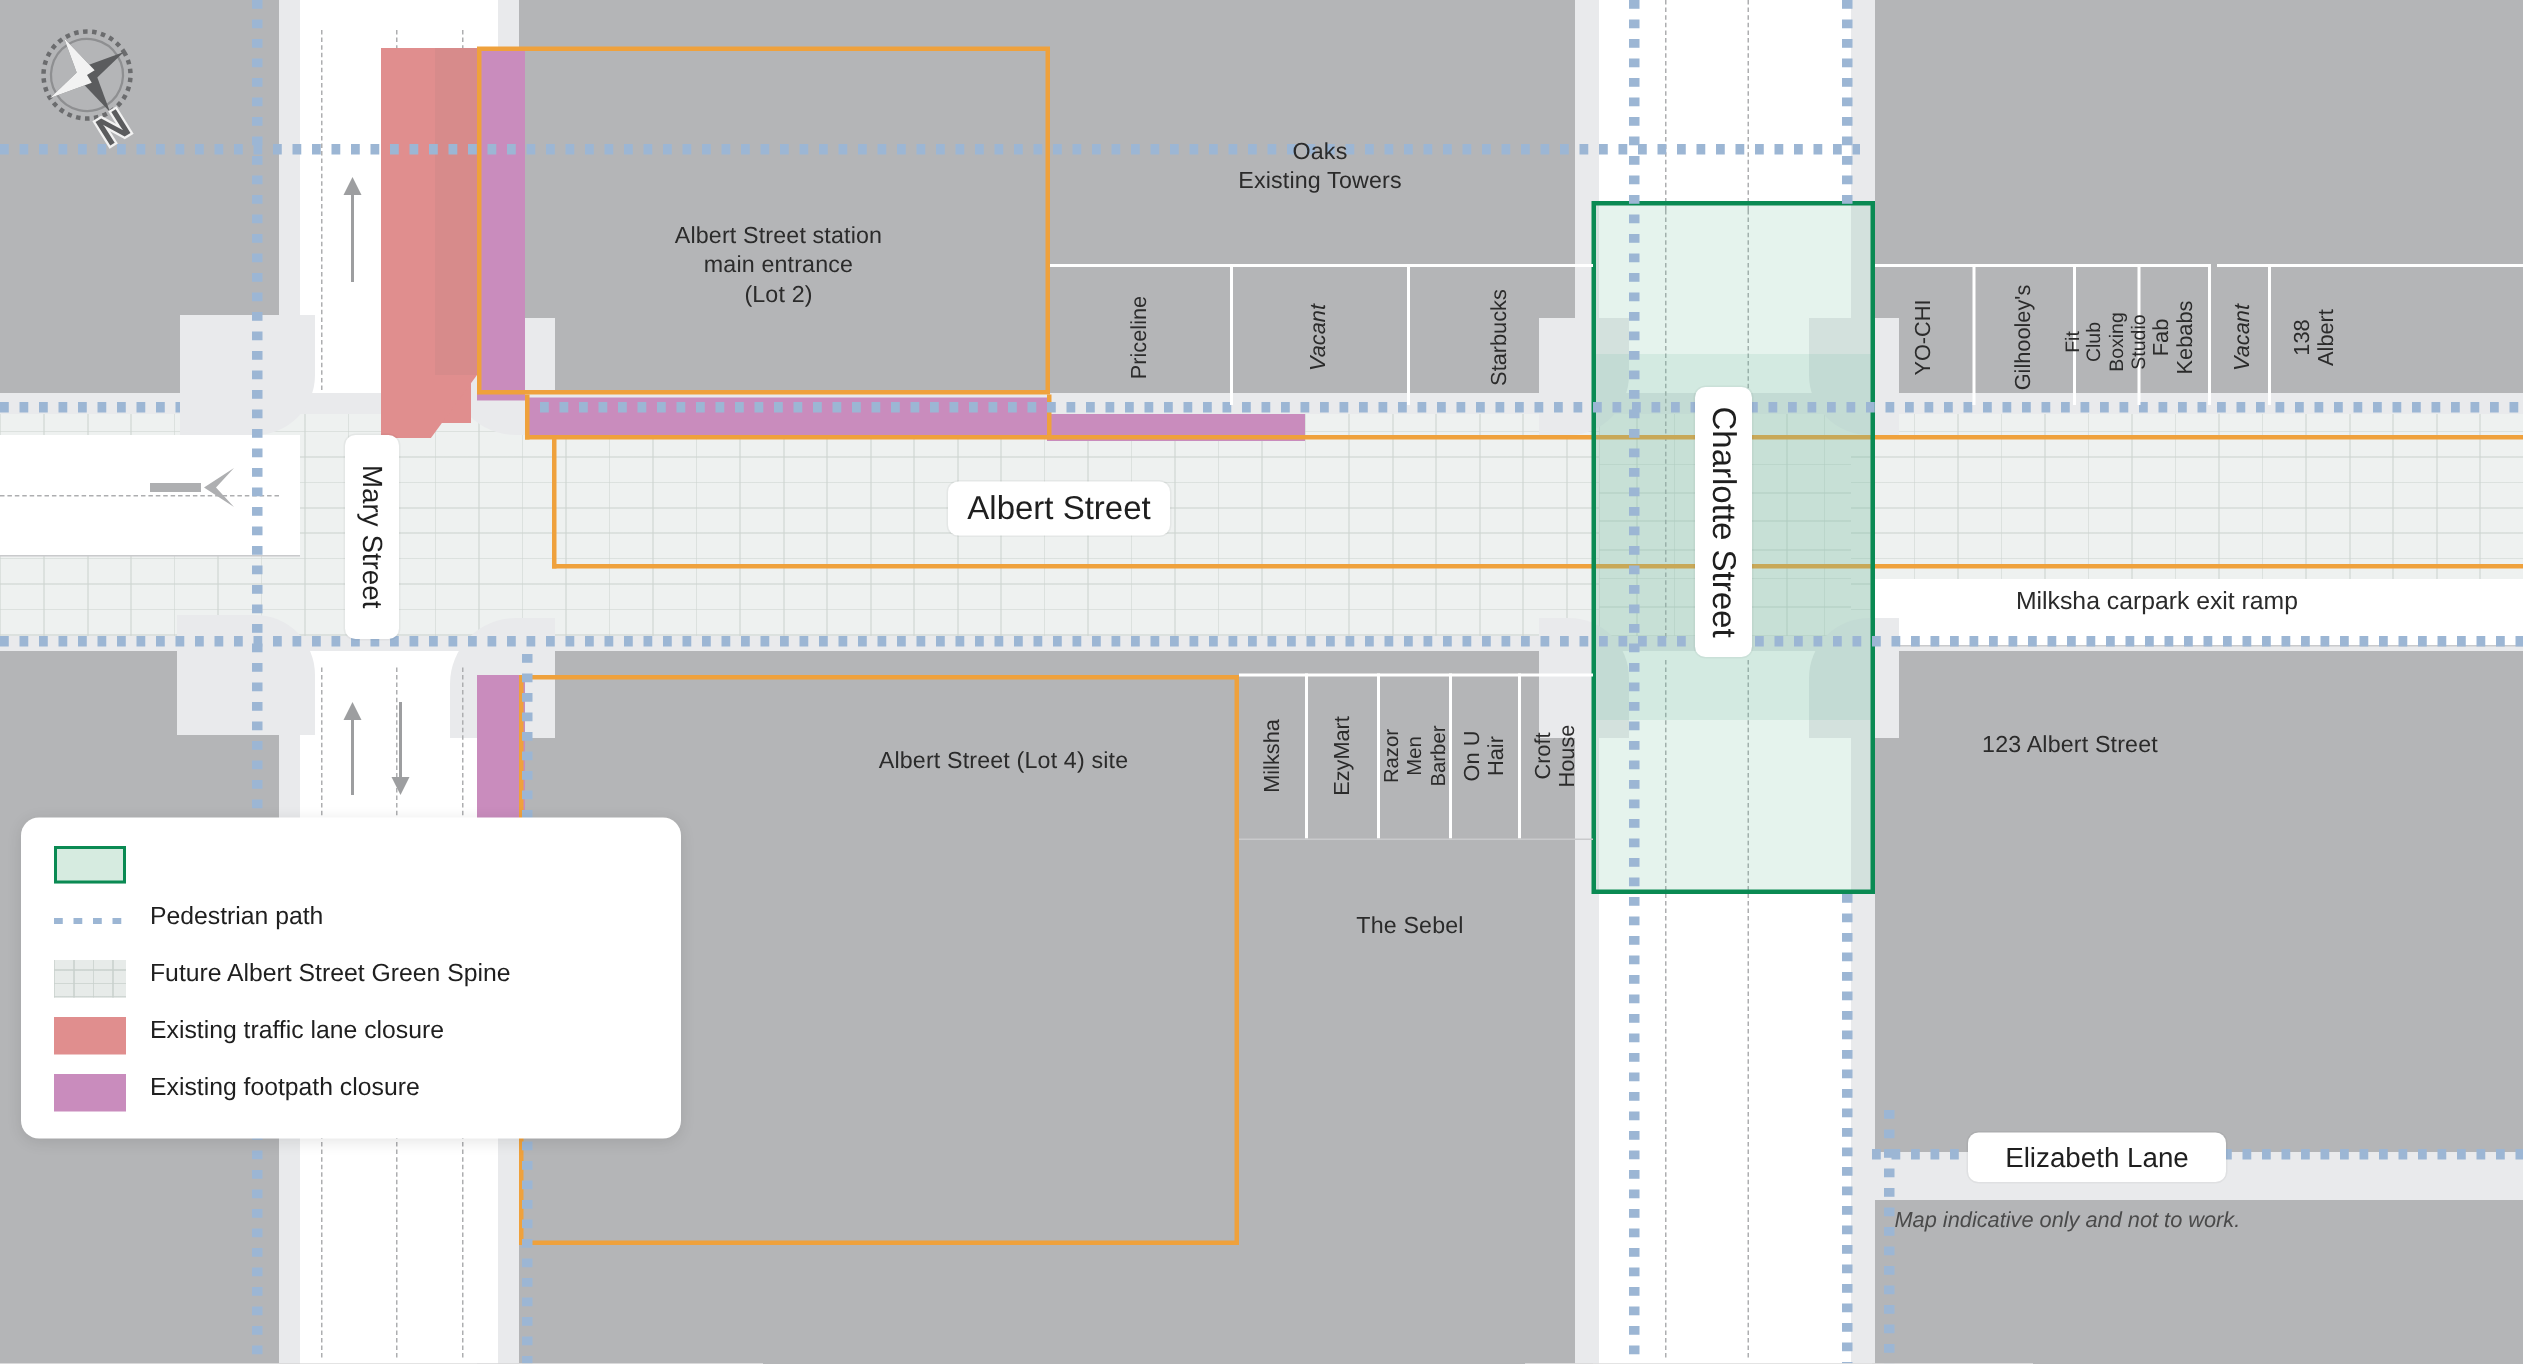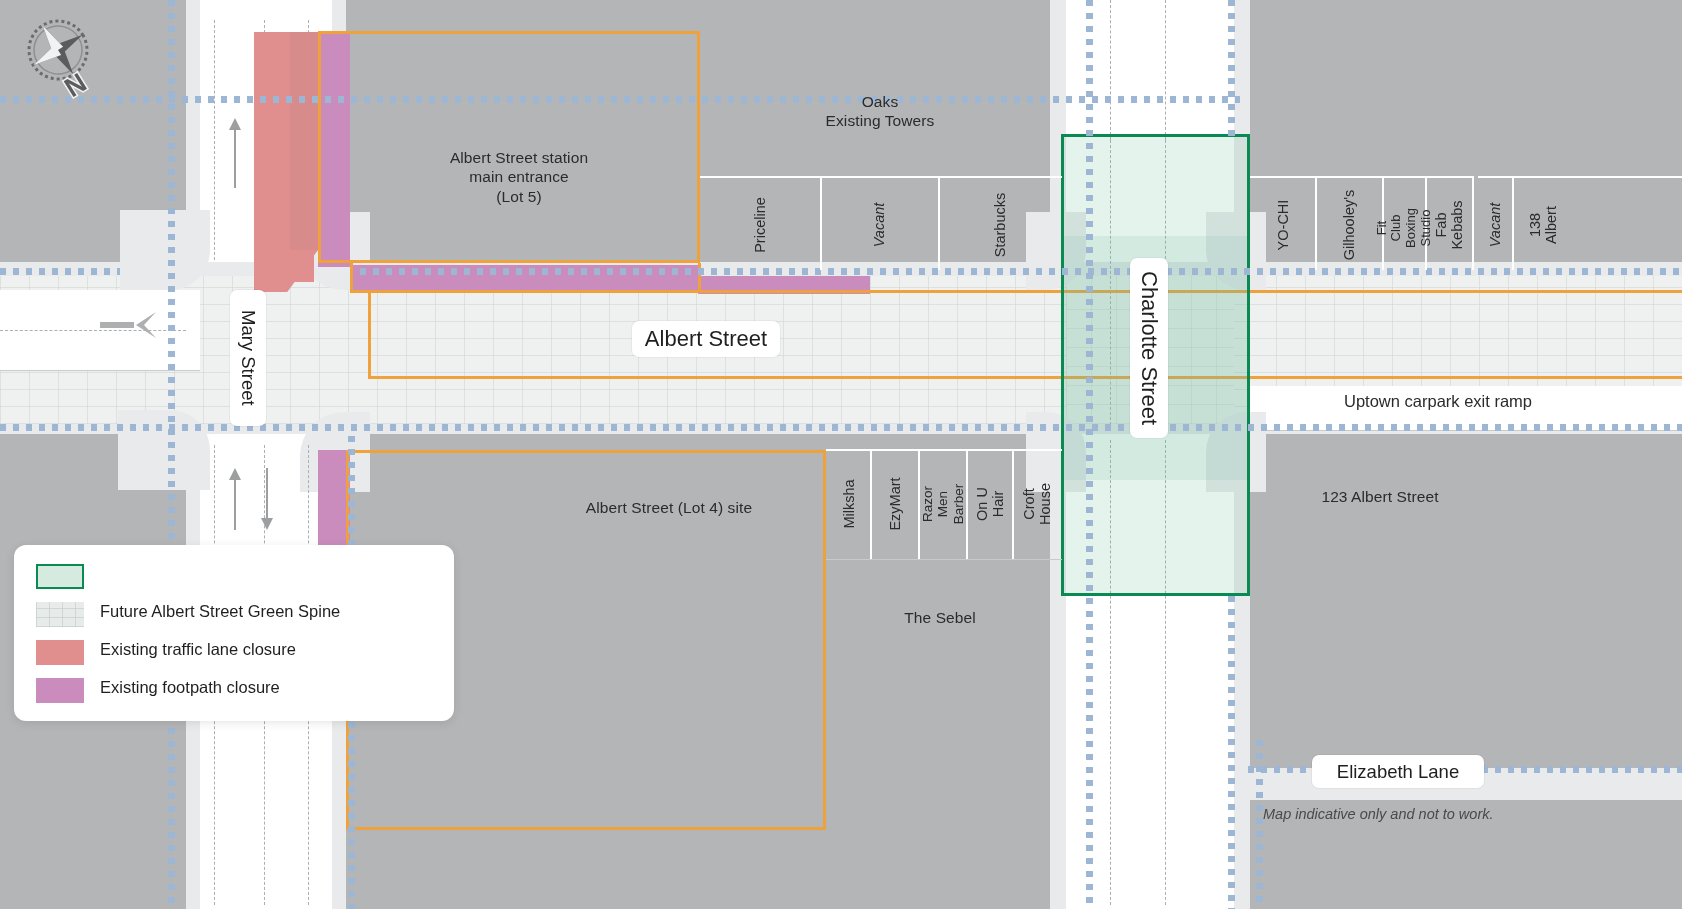--- a/index.html
+++ b/index.html
@@ -348,27 +348,27 @@
 
   <div class="tenant" style="left:827px;top:452px;width:43px;height:104px;display:flex;align-items:center;justify-content:center;">Milksha</div>
   <div class="tenant" style="left:872px;top:452px;width:46px;height:104px;display:flex;align-items:center;justify-content:center;">EzyMart</div>
   <div class="tenant" style="left:920px;top:452px;width:46px;height:104px;display:flex;align-items:center;justify-content:center;font-size:13.5px;">Razor Men
 Barber</div>
   <div class="tenant" style="left:968px;top:452px;width:44px;height:104px;display:flex;align-items:center;justify-content:center;">On U Hair</div>
   <div class="tenant" style="left:1014px;top:452px;width:46px;height:104px;display:flex;align-items:center;justify-content:center;">Croft House</div>
 
   <div class="lbl" style="left:400px;top:148px;width:238px;">Albert Street station
 main entrance
-(Lot 5)</div>
+(Lot 2)</div>
   <div class="lbl" style="left:790px;top:92px;width:180px;">Oaks
 Existing Towers</div>
   <div class="lbl" style="left:538px;top:498px;width:262px;">Albert Street (Lot 4) site</div>
   <div class="lbl" style="left:862px;top:608px;width:156px;">The Sebel</div>
   <div class="lbl" style="left:1290px;top:487px;width:180px;">123 Albert Street</div>
-  <div class="plain-label" style="left:1344px;top:392px;">Uptown carpark exit ramp</div>
+  <div class="plain-label" style="left:1344px;top:392px;">Milksha carpark exit ramp</div>
 
   <div class="street-pill vert small" style="left:230px;top:290px;width:36px;height:136px;">Mary Street</div>
   <div class="street-pill" style="left:632px;top:321px;width:148px;height:36px;">Albert Street</div>
   <div class="street-pill vert" style="left:1130px;top:258px;width:38px;height:180px;">Charlotte Street</div>
   <div class="street-pill small" style="left:1312px;top:755px;width:172px;height:33px;">Elizabeth Lane</div>
 
   <div class="disclaimer" style="left:1263px;top:806px;">Map indicative only and not to work.</div>
 
   <svg class="arrow" style="left:226px;top:118px;" width="18" height="70" viewBox="0 0 18 70">
     <line x1="9" y1="70" x2="9" y2="8" stroke="#9d9ea0" stroke-width="2"></line>
@@ -397,20 +397,24 @@
       <polygon points="19,42 48,36 48,48" fill="#f2f2f2"></polygon>
     </g>
     <text x="62" y="90" font-family="'Liberation Sans', sans-serif" font-size="27" font-weight="bold" fill="#5b5c5e" stroke="#f2f2f2" stroke-width="3" paint-order="stroke" transform="rotate(-32 62 90)">N</text>
   </svg>
 
   <div id="legend">
     <div class="leg-row">
       <div class="leg-sw sw-works"></div>
     </div>
     <div class="leg-row">
+      <div class="leg-sw sw-ped"></div>
+      <div class="leg-txt">Pedestrian path</div>
+    </div>
+    <div class="leg-row">
       <div class="leg-sw sw-spine"></div>
       <div class="leg-txt">Future Albert Street Green Spine</div>
     </div>
     <div class="leg-row">
       <div class="leg-sw sw-red"></div>
       <div class="leg-txt">Existing traffic lane closure</div>
     </div>
     <div class="leg-row">
       <div class="leg-sw sw-purple"></div>
       <div class="leg-txt">Existing footpath closure</div>

